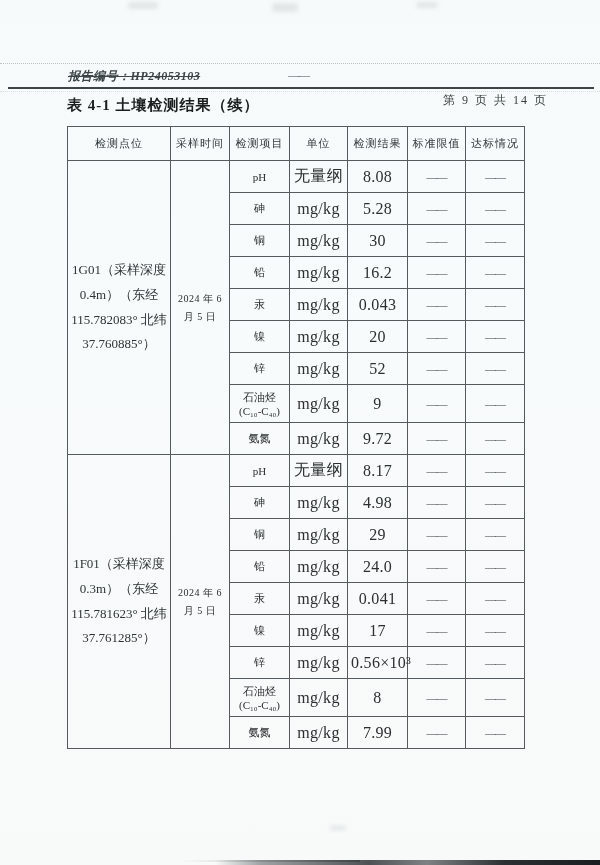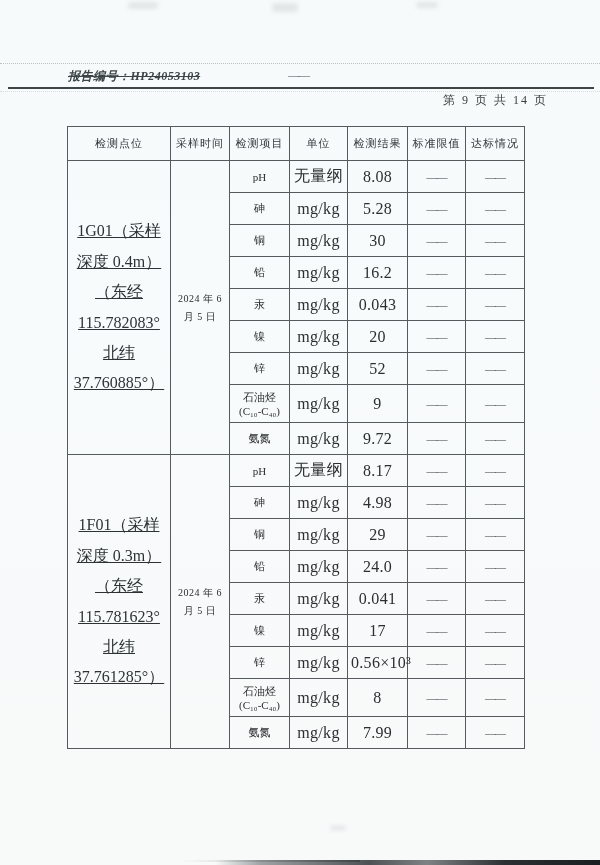--- a/index.html
+++ b/index.html
@@ -85,21 +85,21 @@
     vertical-align: middle;
     padding: 1px 3px;
     font-weight: normal;
     background: transparent;
   }
   table.soil tr.hdr { height: 34px; }
   table.soil tr.r   { height: 32px; }
   table.soil tr.r-tall { height: 38px; }
   th.colhead { letter-spacing: 1px; color: #30373a; }
   td.point-cell {
-    font-size: 16px; line-height: 1.9; padding: 2px 5px; color: #2d3335; text-decoration: underline;
+    font-size: 13px; line-height: 1.9; padding: 2px 5px; color: #2d3335;
   }
   td.time-cell { font-size: 10px; line-height: 1.8; letter-spacing: .5px; }
   td.item-cell { font-size: 11px; }
   td.unit-cell, td.result-cell { font-size: 16px; letter-spacing: .3px; }
   td.dash-cell { color: #3c4345; font-size: 11px; letter-spacing: -1px; }
 
   
   .bottom-strip {
     position: absolute; bottom: 0; right: 0; height: 5px; width: 385px;
     background: linear-gradient(to right,
@@ -129,20 +129,21 @@
 
   <div class="runhead">
     <span class="report-no">报告编号：HP24053103</span>
     <span class="head-dash">——</span>
     <span class="page-indicator">第 9 页 共 14 页</span>
   </div>
 
   <div class="runhead-rule"></div>
   <div class="runhead-rule2"></div>
 
+  <div class="table-title">表 4-1 土壤检测结果（续）</div>
 
   <table class="soil">
     <colgroup>
       <col style="width:103px">
         <col style="width:59px">
         <col style="width:60px">
       <col style="width:58px">
         <col style="width:60px">
         <col style="width:58px">
         <col style="width:59px">

